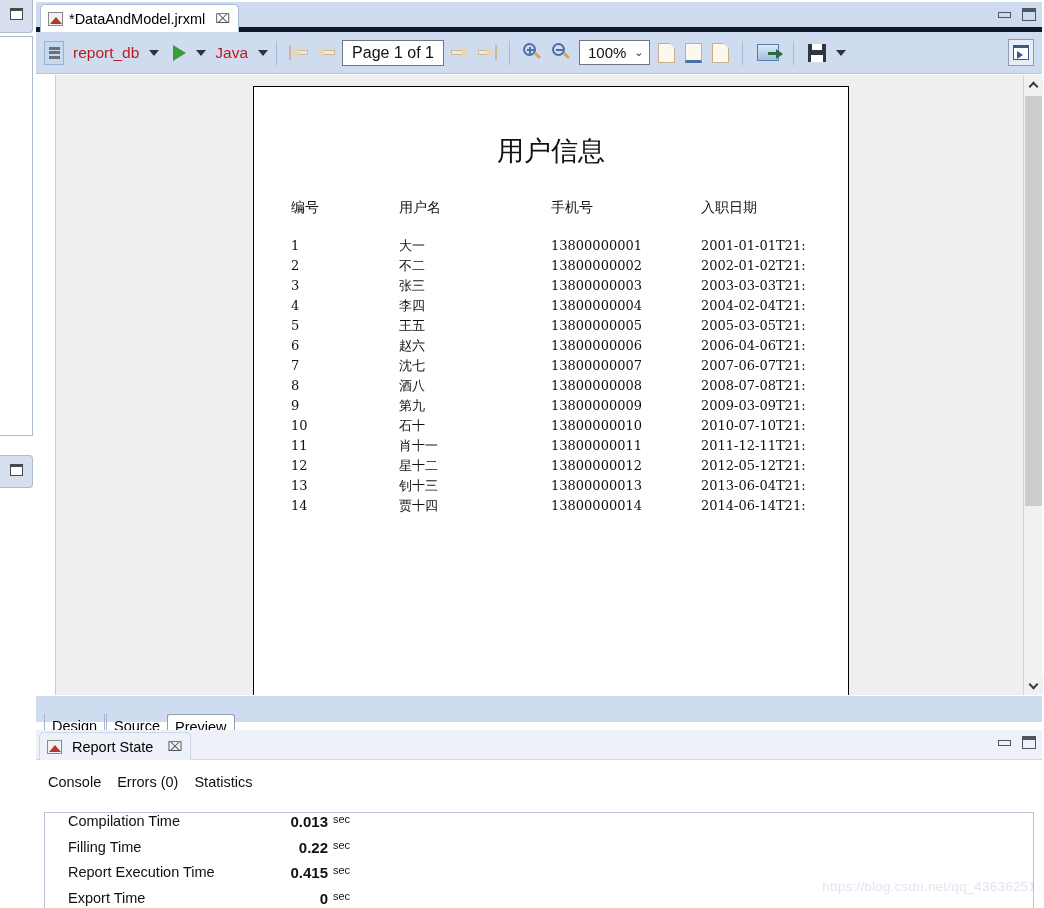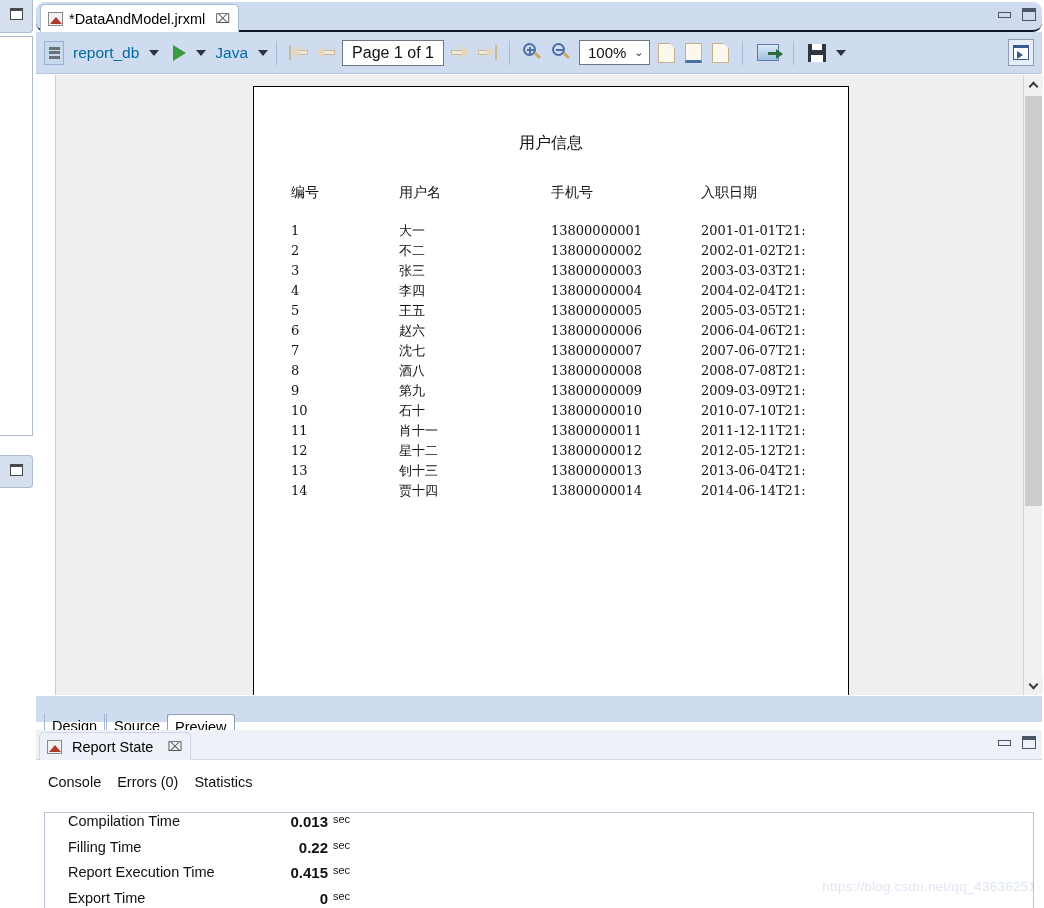--- a/index.html
+++ b/index.html
@@ -33,22 +33,21 @@
   .stub-icon::before {
     content:""; position:absolute; left:-1px; top:-1px; right:-1px; height:3px;
     background:#44484f;
   }
 
   
   .editor-win { position: absolute; left: 36px; top: 2px; width: 1006px; height: 720px; }
   .tabbar {
     position: absolute; left: 0; top: 0; width: 1006px; height: 30px;
     background: #cfdcef;
-    border-bottom: 2px solid #0f172a;
-    border-radius: 9px;
+    border-bottom: 5px solid #0f172a;
   }
   .editor-tab {
     position: absolute; left: 4px; top: 2px; height: 28px;
     background: #ffffff;
     border: 1px solid #a6bbd8; border-bottom: none;
     border-radius: 5px 5px 0 0;
     display: flex; align-items: center; gap: 6px;
     padding: 0 8px 0 7px;
     font-size: 14.5px; color: #000;
   }
@@ -78,21 +77,21 @@
   }
   .tb-sep { width: 1px; height: 24px; background: #a8b9d2; margin: 0 8px; }
   .tb-item { display: flex; align-items: center; height: 30px; }
 
   .db-icon {
     width: 20px; height: 24px; background: #c7d9ef; border: 1px solid #9ab0d0;
     display:flex; flex-direction: column; justify-content: center; align-items:center; gap:1.5px;
   }
   .db-icon i { display:block; width: 11px; height: 3px; background: #6b6f76; }
 
-  .tb-label { font-size: 15.5px; color: #0369a1; margin-left: 9px; }
+  .tb-label { font-size: 15.5px; color: #b91c1c; margin-left: 9px; }
   .caret { width: 0; height: 0; border-left: 5px solid transparent; border-right: 5px solid transparent;
            border-top: 6px solid #2d3440; margin-left: 10px; cursor:pointer; }
   .run-tri { width: 0; height: 0; border-top: 8px solid transparent; border-bottom: 8px solid transparent;
              border-left: 13px solid #3a9b3a; margin-left: 14px; }
 
   .nav-arrow { width: 19px; height: 15px; position: relative; margin: 0 4px; opacity: .95; }
   .nav-arrow .shaft { position:absolute; top: 5px; height: 5px; background: #f4e9d7; border: 1px solid #c9b894; }
   .nav-arrow .head { position:absolute; top: 0; width: 0; height: 0; }
   .nav-left .shaft { left: 6px; right: 0; }
   .nav-left .head { left: 0; border-top: 7.5px solid transparent; border-bottom: 7.5px solid transparent; border-right: 8px solid #e6d7bd; }
@@ -151,21 +150,21 @@
     background: #efefef; border-left: 1px solid #c4cedd;
     overflow: hidden;
   }
   .report-page {
     position: absolute; left: 197px; top: 11px; width: 596px; height: 610px;
     background: #ffffff; border: 1.5px solid #000000;
   }
   .report-title {
     text-align: center; margin-top: 46px;
     font-family: "DejaVu Serif", "Liberation Serif", serif;
-    font-size: 16px; color: #111;
+    font-size: 27px; color: #111;
   }
   table.report-table {
     width: 100%; border-collapse: collapse; margin-top: 30px;
     font-family: "DejaVu Serif", "Liberation Serif", serif;
     margin-left: 15px;
   }
   table.report-table th {
     text-align: left; font-weight: normal; font-size: 14px; color: #111;
     padding: 0 0 22px 0;
   }

